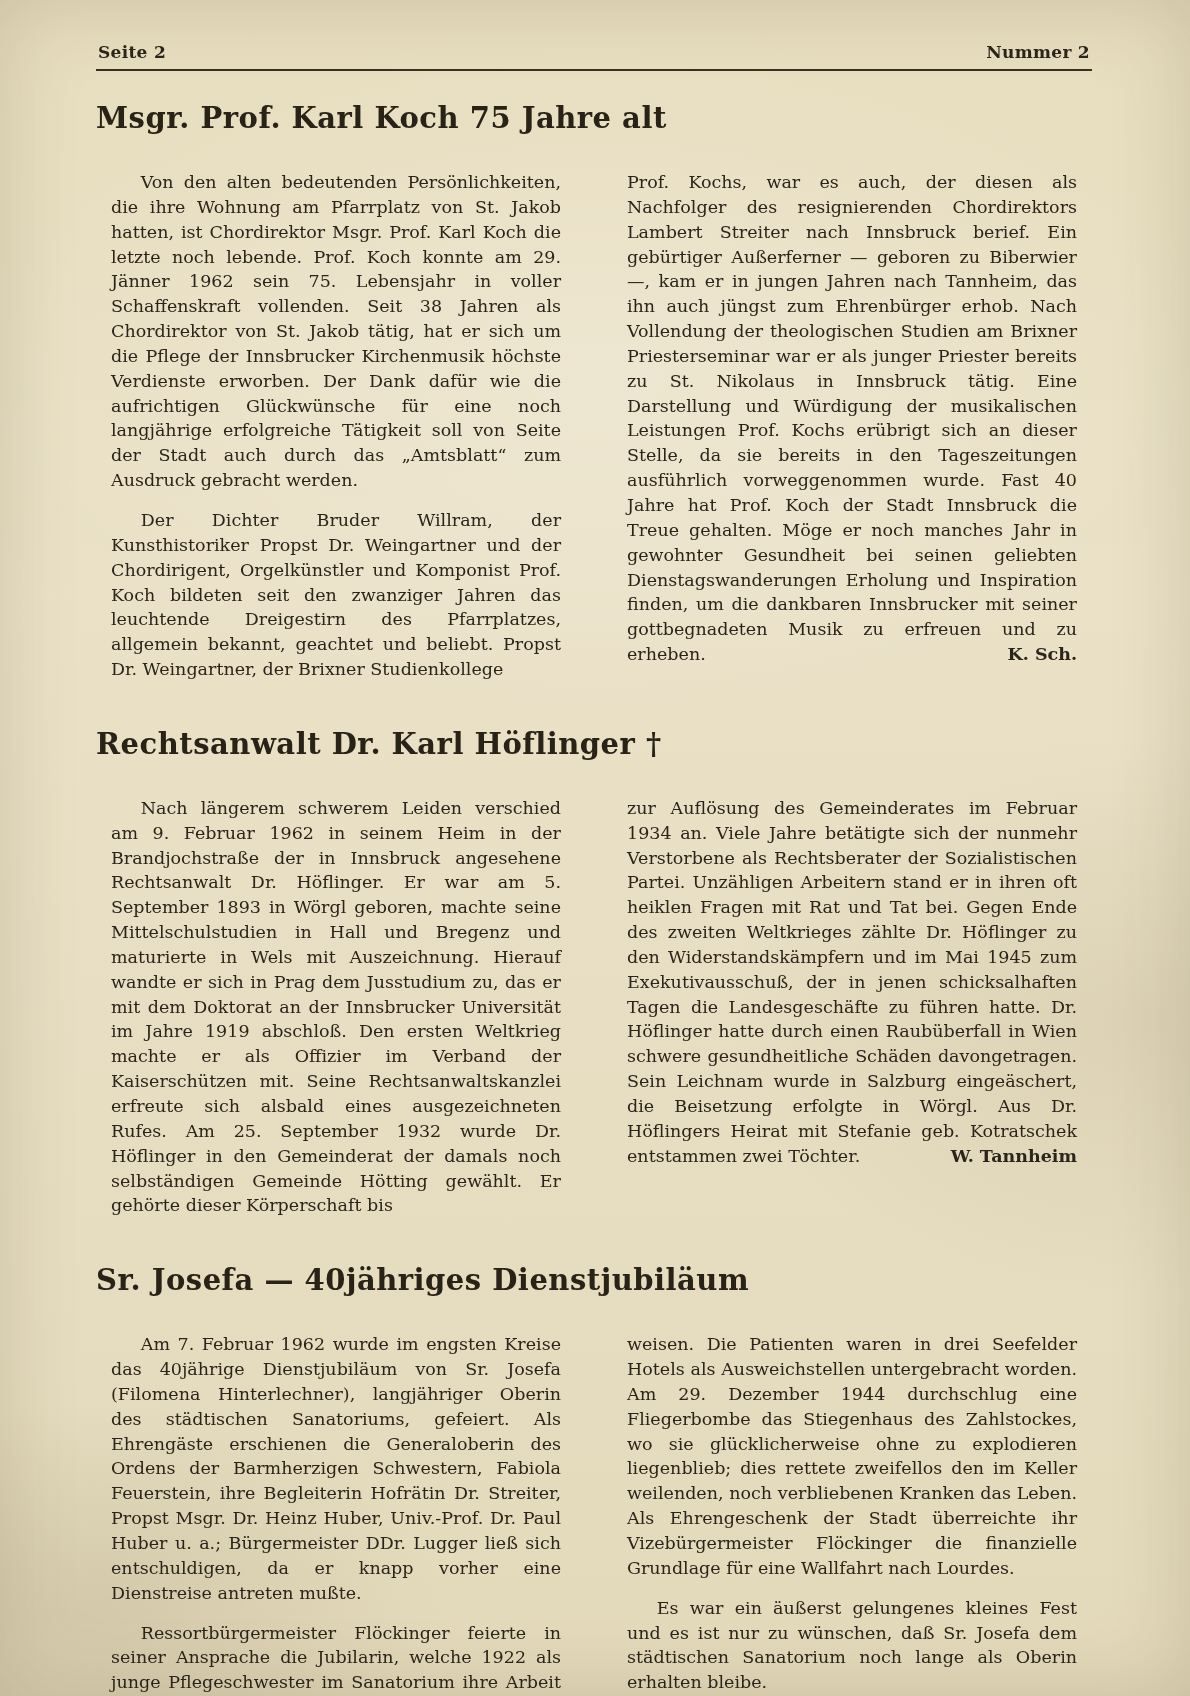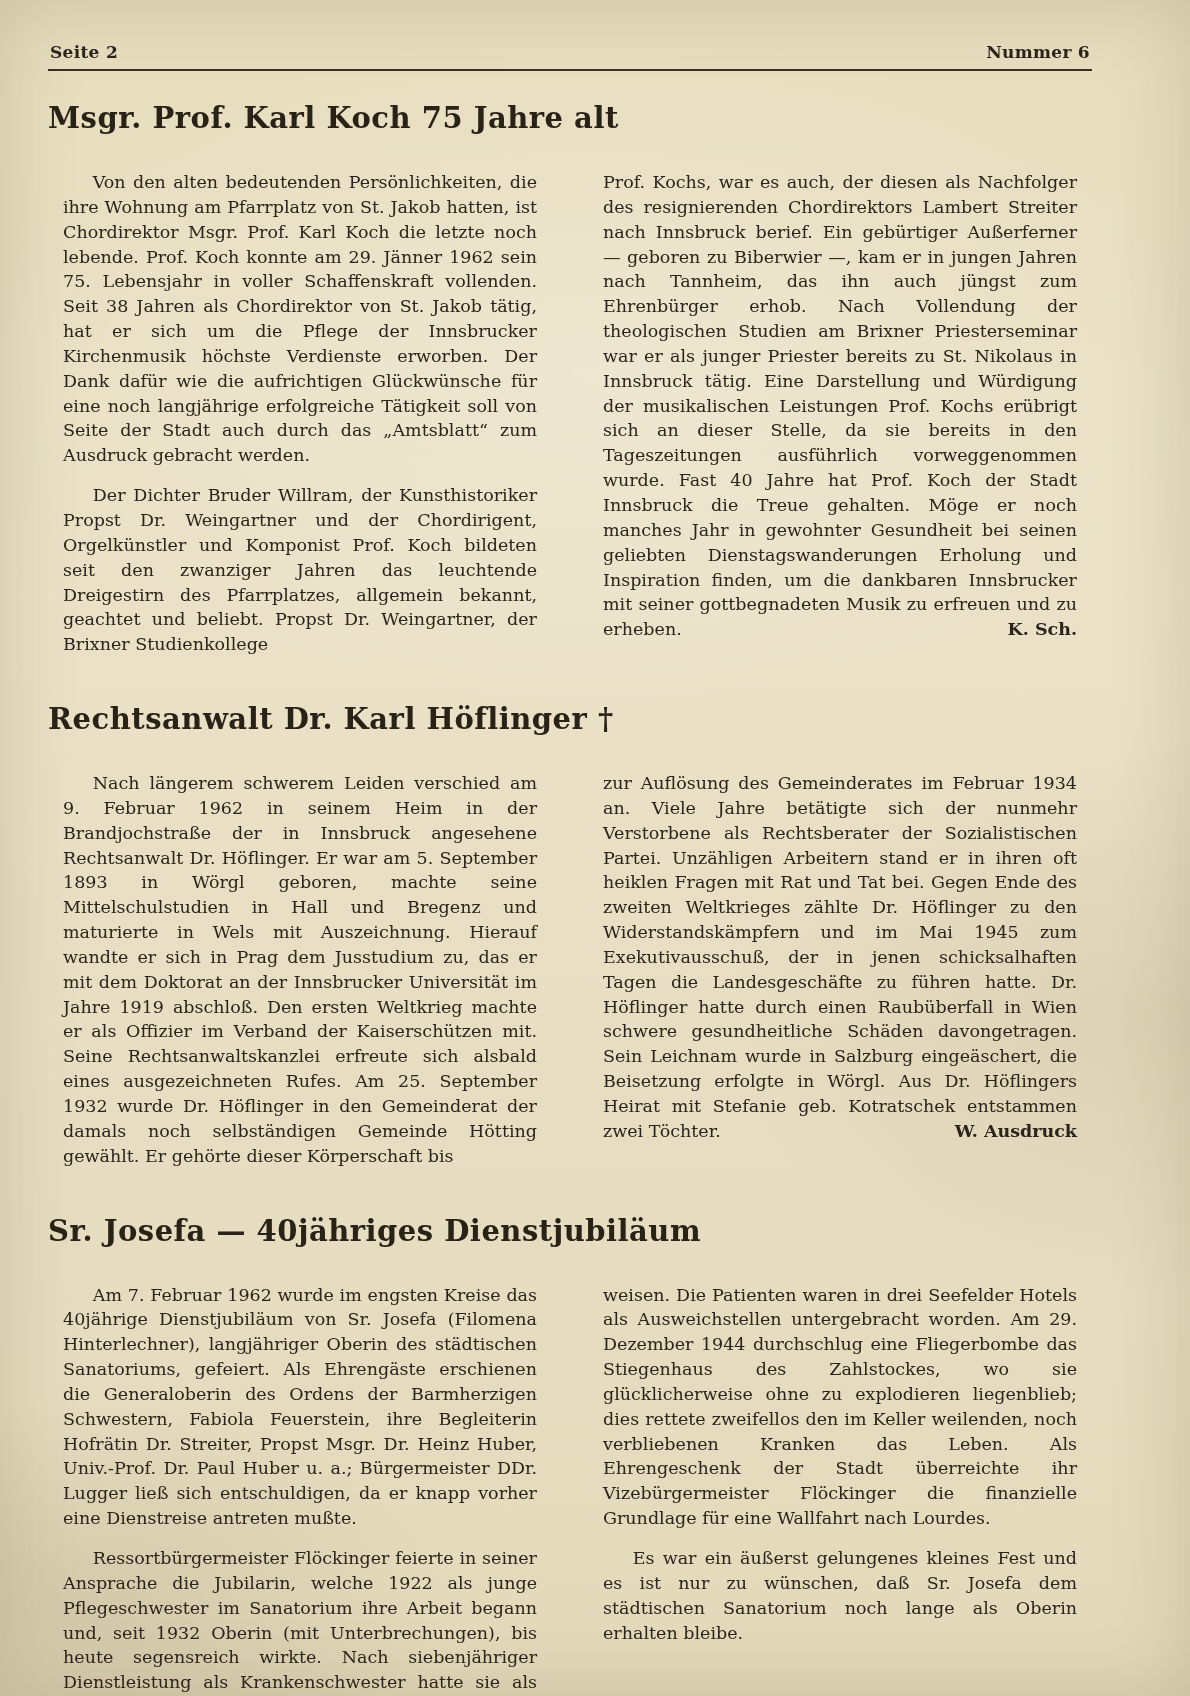--- a/index.html
+++ b/index.html
@@ -6,21 +6,21 @@
     margin: 0;
     padding: 0;
     background: #6f6a5c;
   }
   .page {
     position: relative;
     width: 1190px;
     height: 1696px;
     box-sizing: border-box;
     margin: 0 auto;
-    padding: 42px 98px 60px 48px;
+    padding: 42px 98px 60px 96px;
     color: #2b241a;
     font-family: "DejaVu Serif", "Liberation Serif", serif;
     background-color: #e8dfc2;
     background-image:
       radial-gradient(ellipse 900px 500px at 50% 22%, rgba(255,255,255,0.22), rgba(255,255,255,0) 70%),
       radial-gradient(ellipse 500px 300px at 8% 95%, rgba(90,75,45,0.12), rgba(90,75,45,0) 70%),
       radial-gradient(ellipse 600px 400px at 96% 60%, rgba(120,100,60,0.10), rgba(120,100,60,0) 70%),
       linear-gradient(180deg, #e7ddbe 0%, #eae1c7 35%, #e6dcc0 75%, #e3d9ba 100%);
     box-shadow: inset 0 0 80px rgba(80,65,35,0.18);
     overflow: hidden;
@@ -75,21 +75,21 @@
 
   article { margin-bottom: 14px; }
 </style>
 </head>
 <body>
 
 <div class="page">
 
   <header class="masthead">
     <span>Seite 2</span>
-    <span>Nummer 6</span>
+    <span>Nummer 2</span>
   </header>
   <hr class="rule">
 
   <article>
     <h1 class="article-title">Msgr. Prof. Karl Koch 75 Jahre alt</h1>
     <div class="cols">
       <div class="col">
         <p class="indent">Von den alten bedeutenden Persönlichkeiten, die ihre Wohnung am Pfarrplatz von St. Jakob hatten, ist Chordirektor Msgr. Prof. Karl Koch die letzte noch lebende. Prof. Koch konnte am 29. Jänner 1962 sein 75. Lebensjahr in voller Schaffenskraft vollenden. Seit 38 Jahren als Chordirektor von St. Jakob tätig, hat er sich um die Pflege der Innsbrucker Kirchenmusik höchste Verdienste erworben. Der Dank dafür wie die aufrichtigen Glückwünsche für eine noch langjährige erfolgreiche Tätigkeit soll von Seite der Stadt auch durch das „Amtsblatt“ zum Ausdruck gebracht werden.</p>
         <p class="indent">Der Dichter Bruder Willram, der Kunsthistoriker Propst Dr. Weingartner und der Chordirigent, Orgelkünstler und Komponist Prof. Koch bildeten seit den zwanziger Jahren das leuchtende Dreigestirn des Pfarrplatzes, allgemein bekannt, geachtet und beliebt. Propst Dr. Weingartner, der Brixner Studienkollege</p>
       </div>
@@ -102,21 +102,21 @@
   </article>
 
   <article>
     <h1 class="article-title">Rechtsanwalt Dr. Karl Höflinger †</h1>
     <div class="cols">
       <div class="col">
         <p class="indent">Nach längerem schwerem Leiden verschied am 9. Februar 1962 in seinem Heim in der Brandjochstraße der in Innsbruck angesehene Rechtsanwalt Dr. Höflinger. Er war am 5. September 1893 in Wörgl geboren, machte seine Mittelschulstudien in Hall und Bregenz und maturierte in Wels mit Auszeichnung. Hierauf wandte er sich in Prag dem Jusstudium zu, das er mit dem Doktorat an der Innsbrucker Universität im Jahre 1919 abschloß. Den ersten Weltkrieg machte er als Offizier im Verband der Kaiserschützen mit. Seine Rechtsanwaltskanzlei erfreute sich alsbald eines ausgezeichneten Rufes. Am 25. September 1932 wurde Dr. Höflinger in den Gemeinderat der damals noch selbständigen Gemeinde Hötting gewählt. Er gehörte dieser Körperschaft bis</p>
       </div>
       <div class="col">
         <p><span>zur Auflösung des Gemeinderates im Februar 1934 an. Viele Jahre betätigte sich der nunmehr Verstorbene als Rechtsberater der Sozialistischen Partei. Unzähligen Arbeitern stand er in ihren oft heiklen Fragen mit Rat und Tat bei. Gegen Ende des zweiten Weltkrieges zählte Dr. Höflinger zu den Widerstandskämpfern und im Mai 1945 zum Exekutivausschuß, der in jenen schicksalhaften Tagen die Landesgeschäfte zu führen hatte. Dr. Höflinger hatte durch einen Raubüberfall in Wien schwere gesundheitliche Schäden davongetragen. Sein Leichnam wurde in Salzburg eingeäschert, die Beisetzung erfolgte in Wörgl. Aus Dr. Höflingers Heirat mit Stefanie geb. Kotratschek entstammen zwei Töchter.</span>
-          <span class="author-sig">W. Ausdruck</span>
+          <span class="author-sig">W. Tannheim</span>
         </p>
       </div>
     </div>
   </article>
 
   <article>
     <h1 class="article-title">Sr. Josefa — 40jähriges Dienstjubiläum</h1>
     <div class="cols">
       <div class="col">
         <p class="indent">Am 7. Februar 1962 wurde im engsten Kreise das 40jährige Dienstjubiläum von Sr. Josefa (Filomena Hinterlechner), langjähriger Oberin des städtischen Sanatoriums, gefeiert. Als Ehrengäste erschienen die Generaloberin des Ordens der Barmherzigen Schwestern, Fabiola Feuerstein, ihre Begleiterin Hofrätin Dr. Streiter, Propst Msgr. Dr. Heinz Huber, Univ.-Prof. Dr. Paul Huber u. a.; Bürgermeister DDr. Lugger ließ sich entschuldigen, da er knapp vorher eine Dienstreise antreten mußte.</p>

